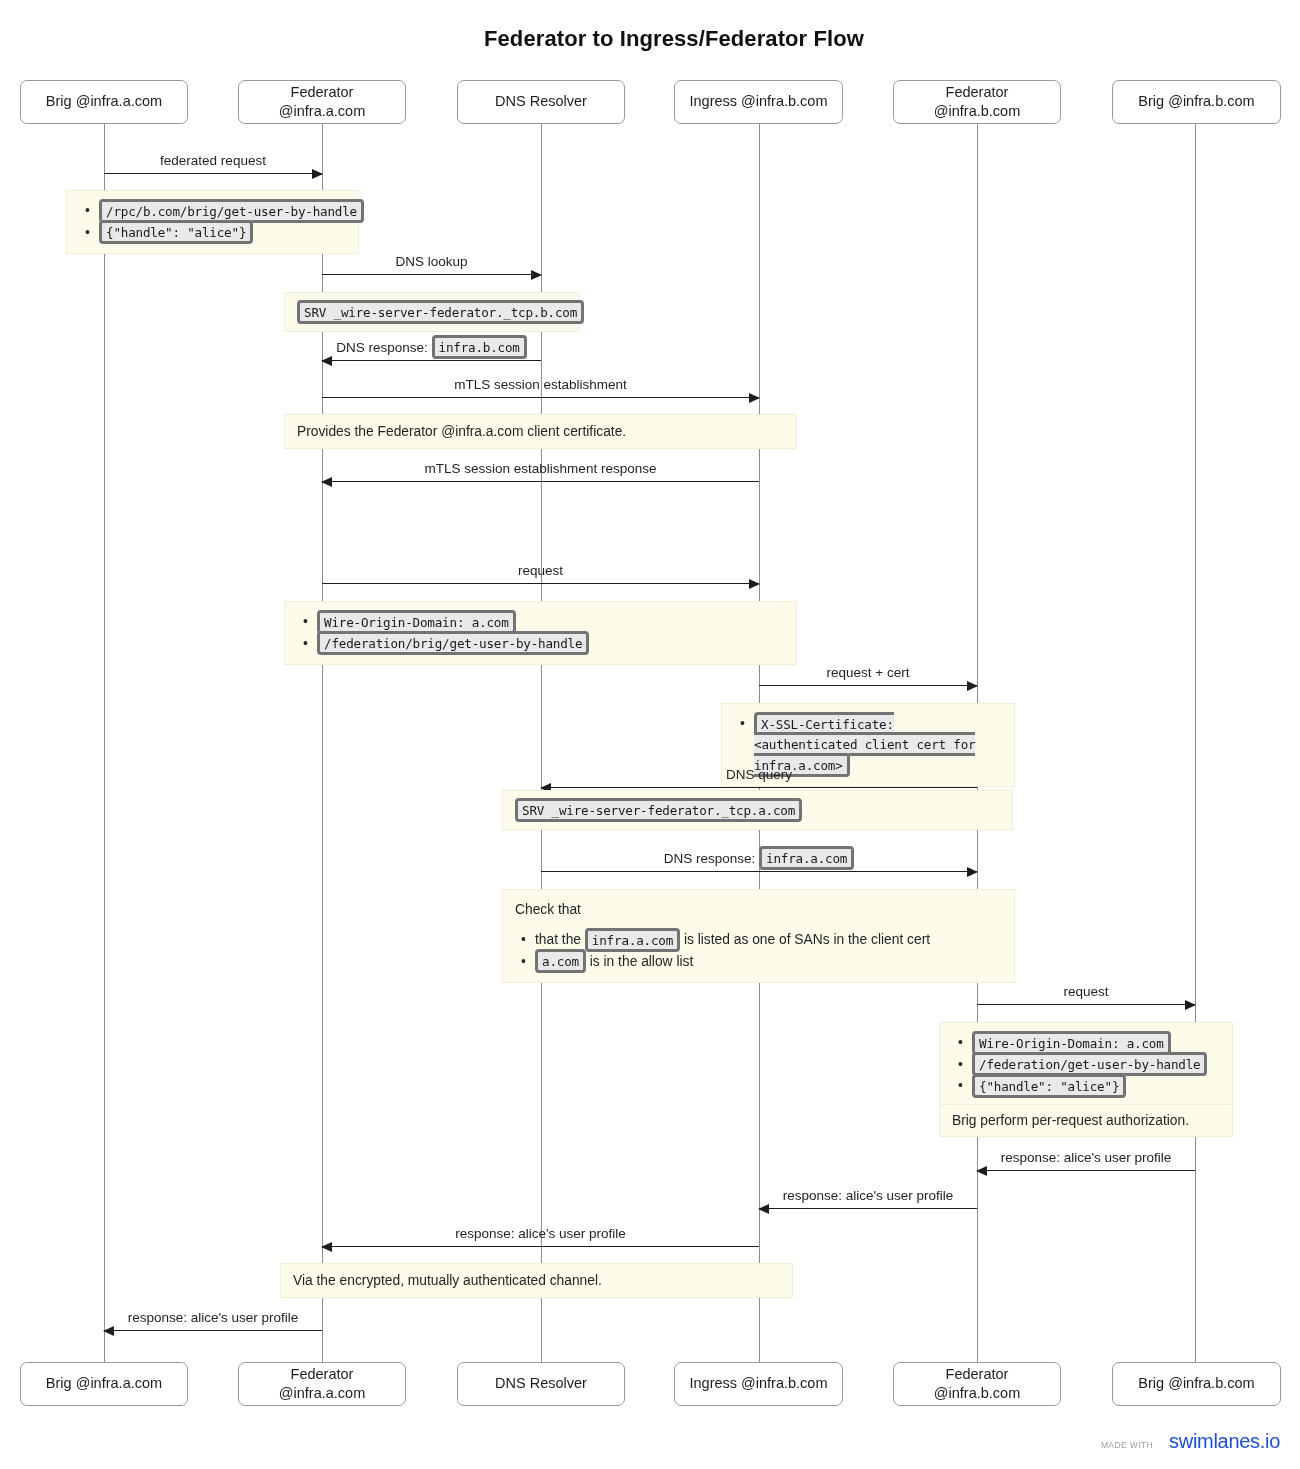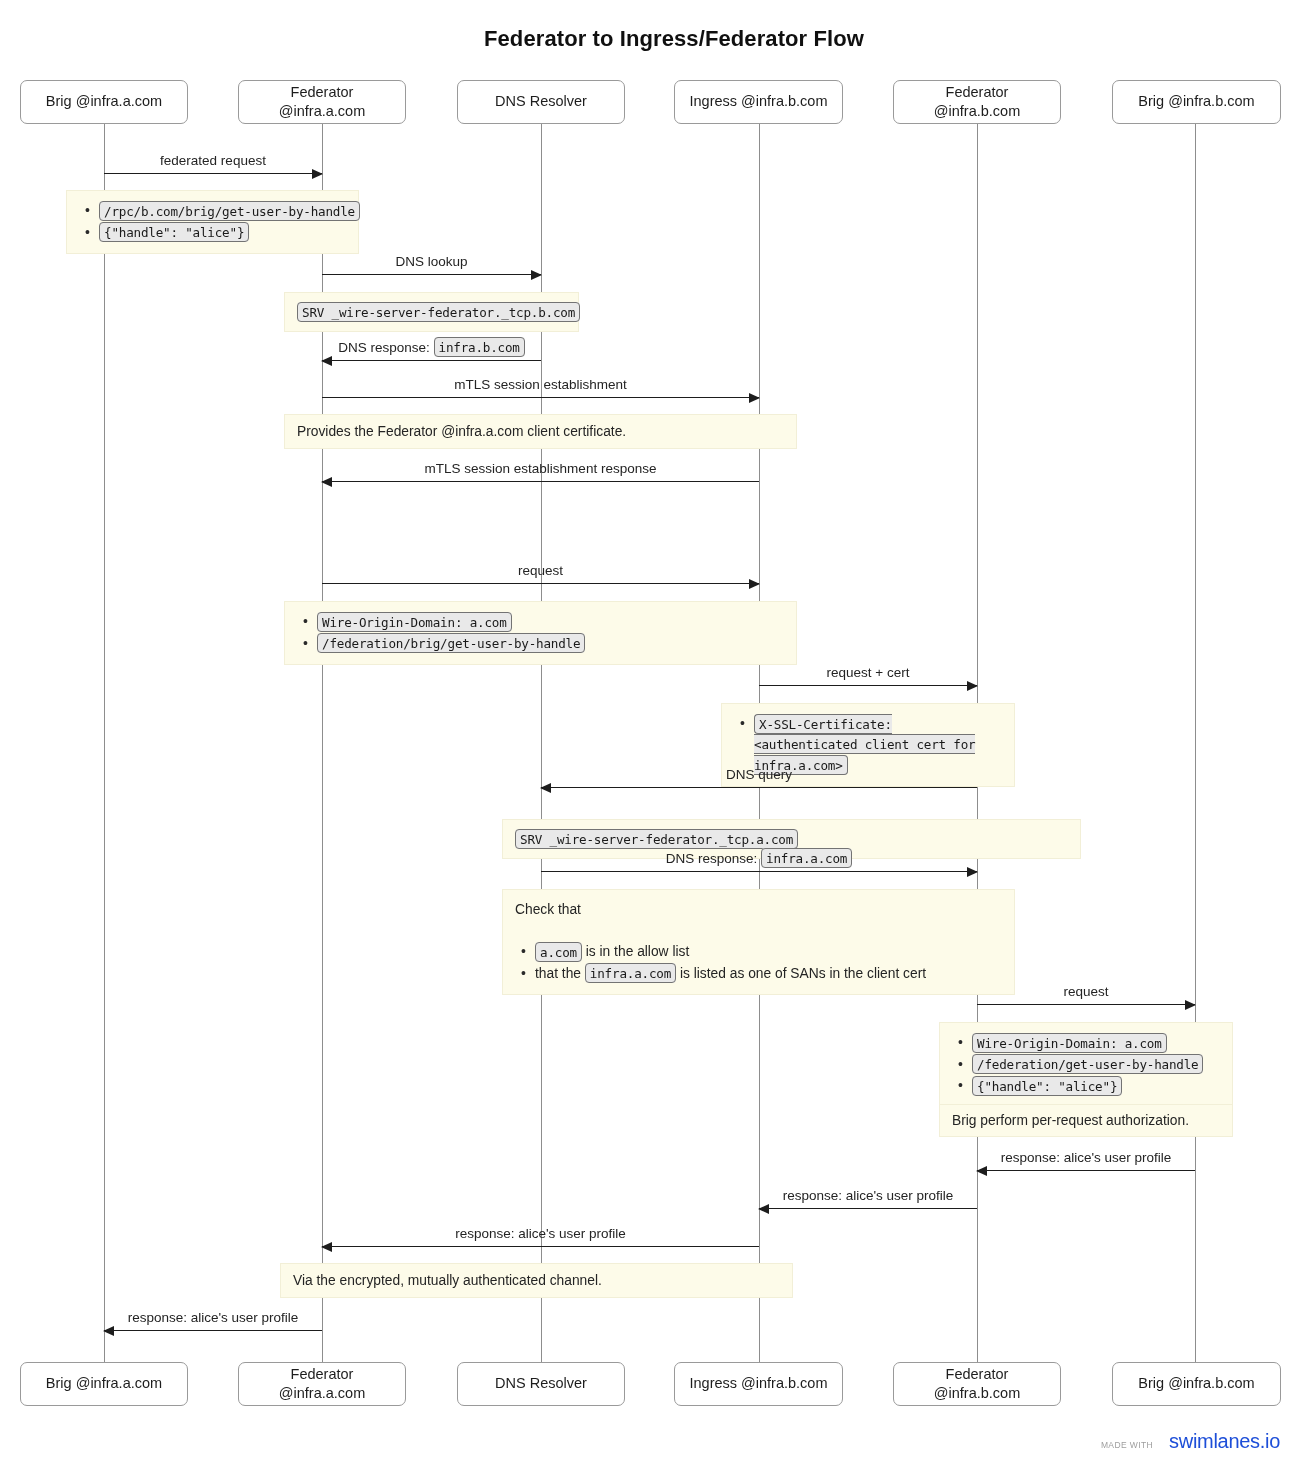--- a/index.html
+++ b/index.html
@@ -77,21 +77,21 @@
   .note {
     position: absolute;
     background: #fdfbe9;
     border: 1px solid #f2efd7;
     font-size: 13.8px;
     color: #242424;
     line-height: 1.45;
     padding: 9px 12px;
   }
   .note p { margin: 0; }
-  .note .note-head { margin: 1px 0 22px 0; }
+  .note .note-head { margin: 1px 0 10px 0; }
   .note ul {
     margin: 0; padding: 0 0 0 20px;
     list-style: none;
   }
   .note ul li {
     position: relative;
     margin: 1px 0;
     line-height: 1.5;
   }
   .note ul li::before {
@@ -100,21 +100,21 @@
     left: -14px; top: -1px;
     font-size: 14px;
     color: #2a2a2a;
   }
   .note.plain { display: flex; align-items: center; text-align: center; }
   
   code, .chip {
     font-family: "DejaVu Sans Mono", monospace;
     font-size: 12.6px;
     background: #e9e9e9;
-    border: 1px solid #737373;
+    border: 3px solid #737373;
     border-radius: 4px;
     padding: 1.5px 4px;
     color: #1a1a1a;
     white-space: pre;
     letter-spacing: -0.2px;
   }
   .chip-wrap { white-space: normal; }
   .chip-wrap code { white-space: normal; display: inline; margin-top: 27px; }
   
   #footer {
@@ -268,37 +268,37 @@
         <code>X-SSL-Certificate: &lt;authenticated client cert for infra.a.com&gt;</code>
       </li>
     </ul>
   </div>
 
   <div class="msg left" style="left:541px;top:787px;width:436px">
     <div class="msg-label">DNS query</div>
     <div class="head"></div>
   </div>
 
-  <div class="note" style="left:502px;top:819px;width:579px">
+  <div class="note" style="left:502px;top:790px;width:511px">
     <p><code>SRV _wire-server-federator._tcp.a.com</code></p>
   </div>
 
   <div class="msg right" style="left:541px;top:871px;width:436px">
     <div class="msg-label">
       <span>DNS response:</span>
       <code>infra.a.com</code>
     </div>
     <div class="head"></div>
   </div>
 
   <div class="note" style="left:502px;top:889px;width:513px">
     <p class="note-head">Check that</p>
     <ul>
+      <li><span>that the </span><code>infra.a.com</code><span> is listed as one of SANs in the client cert</span></li>
       <li><code>a.com</code><span> is in the allow list</span></li>
-      <li><span>that the </span><code>infra.a.com</code><span> is listed as one of SANs in the client cert</span></li>
     </ul>
   </div>
 
   <div class="msg right" style="left:977px;top:1004px;width:218px">
     <div class="msg-label">request</div>
     <div class="head"></div>
   </div>
 
   <div class="note" style="left:939px;top:1022px;width:294px">
     <ul>

